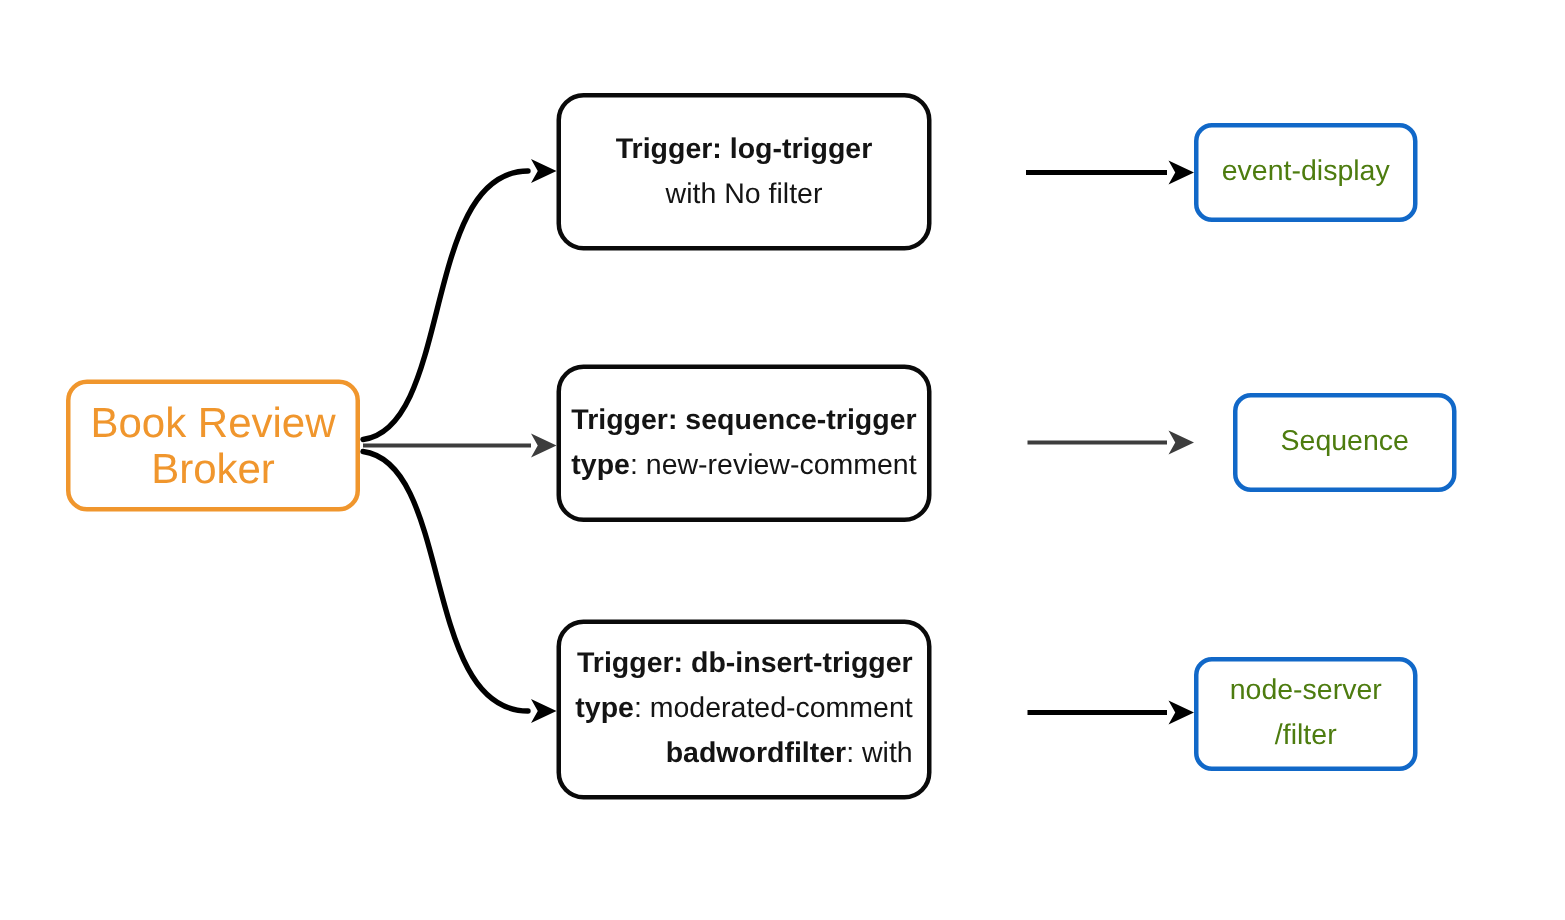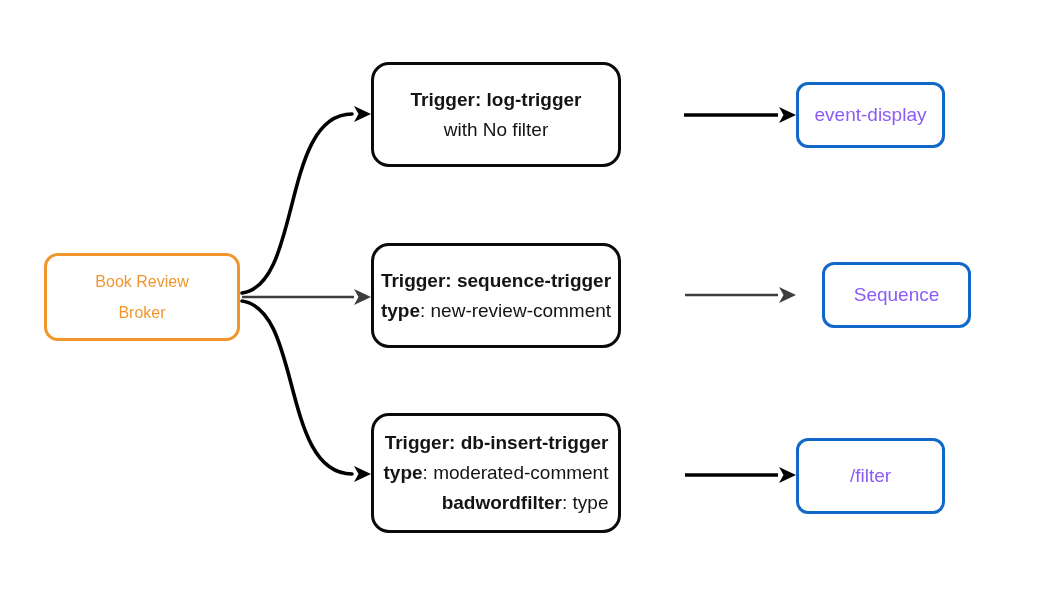--- a/index.html
+++ b/index.html
@@ -32,21 +32,21 @@
     background: #ffffff;
   }
   .broker {
     left: 44px;
     top: 253px;
     width: 196px;
     height: 88px;
     border: 3.5px solid #F0962D;
     border-radius: 14px;
     color: #F0962D;
-    font-size: 16px;
+    font-size: 28px;
     line-height: 31px;
     text-align: center;
   }
   .trigger {
     left: 371px;
     width: 250px;
     border: 3px solid #0a0a0a;
     border-radius: 18px;
     color: #141414;
     font-size: 19px;
@@ -56,21 +56,21 @@
   .trigger strong { font-weight: 700; }
   .t1 { top: 62px;  height: 105px; }
   .t2 { top: 243px; height: 105px; align-items: center; }
   .t3 { top: 413px; height: 120px; }
   .t3 .label { text-align: right; }
   .sink {
     left: 796px;
     width: 149px;
     border: 3px solid #1168C8;
     border-radius: 12px;
-    color: #8b5cf6;
+    color: #4d7c0f;
     font-size: 19px;
     line-height: 30px;
     text-align: center;
   }
   .s1 { top: 82px;  height: 66px; }
   .s2 { top: 262px; height: 66px; margin-left: 26px; }
   .s3 { top: 438px; height: 76px; }
 </style>
 </head>
 <body>
@@ -114,29 +114,30 @@
     <div class="label">
       <div><strong>Trigger: sequence-trigger</strong></div>
       <div><strong>type</strong><span>: new-review-comment</span></div>
     </div>
   </div>
 
   <div class="node trigger t3">
     <div class="label">
       <div><strong>Trigger: db-insert-trigger</strong></div>
       <div><strong>type</strong><span>: moderated-comment</span></div>
-      <div><strong>badwordfilter</strong><span>: type</span></div>
+      <div><strong>badwordfilter</strong><span>: with</span></div>
     </div>
   </div>
 
   <div class="node sink s1">
     <div>event-display</div>
   </div>
 
   <div class="node sink s2">
     <div>Sequence</div>
   </div>
 
   <div class="node sink s3">
+    <div>node-server</div>
     <div>/filter</div>
   </div>
 
 </div>
 
 </body></html>

